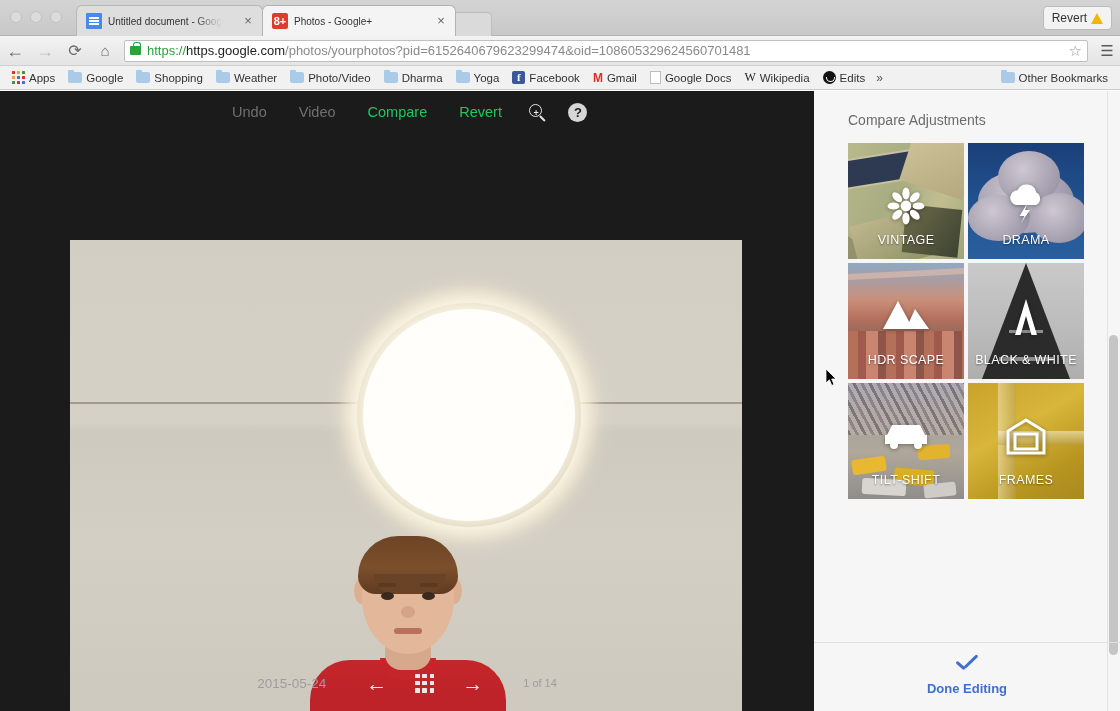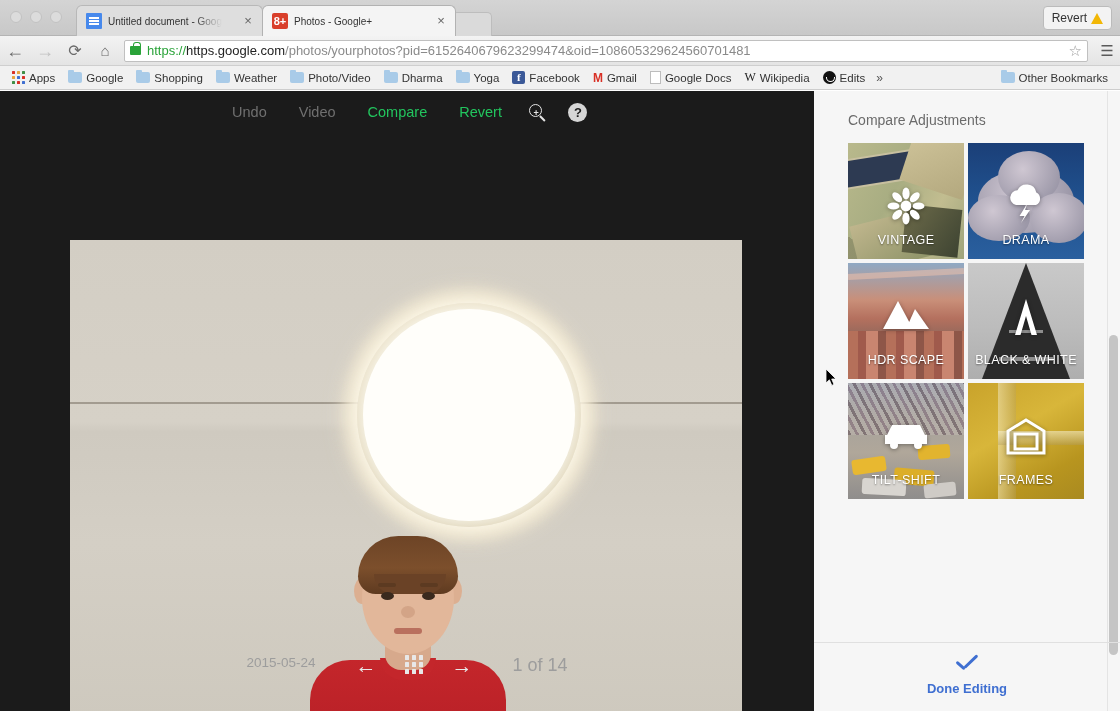--- a/index.html
+++ b/index.html
@@ -245,30 +245,30 @@
     content: ""; position: absolute; left: 5px; top: -4px; width: 46px; height: 16px;
     border-radius: 0 0 24px 24px; background: #d7a98c;
   }
   .shoulder-l { position: absolute; left: 238px; top: 452px; width: 70px; height: 58px;
     background: #b81f26; border-radius: 34px 0 0 0; }
   .shoulder-r { position: absolute; left: 368px; top: 452px; width: 70px; height: 58px;
     background: #b81f26; border-radius: 0 34px 0 0; }
 
   .ebottom {
     position: absolute; left: 0; bottom: 0; width: 814px; height: 56px;
-    display: flex; align-items: flex-start; justify-content: center; gap: 0;
+    display: flex; align-items: center; justify-content: center; gap: 0;
   }
   .edate { font-size: 13.5px; color: #9d9d9d; margin-right: 26px; }
   .nav-arrow { font-size: 21px; color: #e8e8e8; padding: 0 14px; line-height: 1; }
   .grid9 {
     width: 19px; height: 19px; display: grid; grid-template-columns: repeat(3,1fr);
     gap: 2.5px; margin: 0 14px;
   }
   .grid9 i { background: #e8e8e8; border-radius: 0.5px; }
-  .ecount { font-size: 18px; color: #9d9d9d; margin-left: 26px; }
+  .ecount { font-size: 11px; color: #9d9d9d; margin-left: 26px; }
 
   
   .panel {
     position: absolute; left: 814px; top: 91px; width: 306px; height: 620px;
     background: #f6f6f6;
   }
   .panel-title {
     position: absolute; left: 34px; top: 21px;
     font-size: 14px; color: #6b6b6b;
   }

